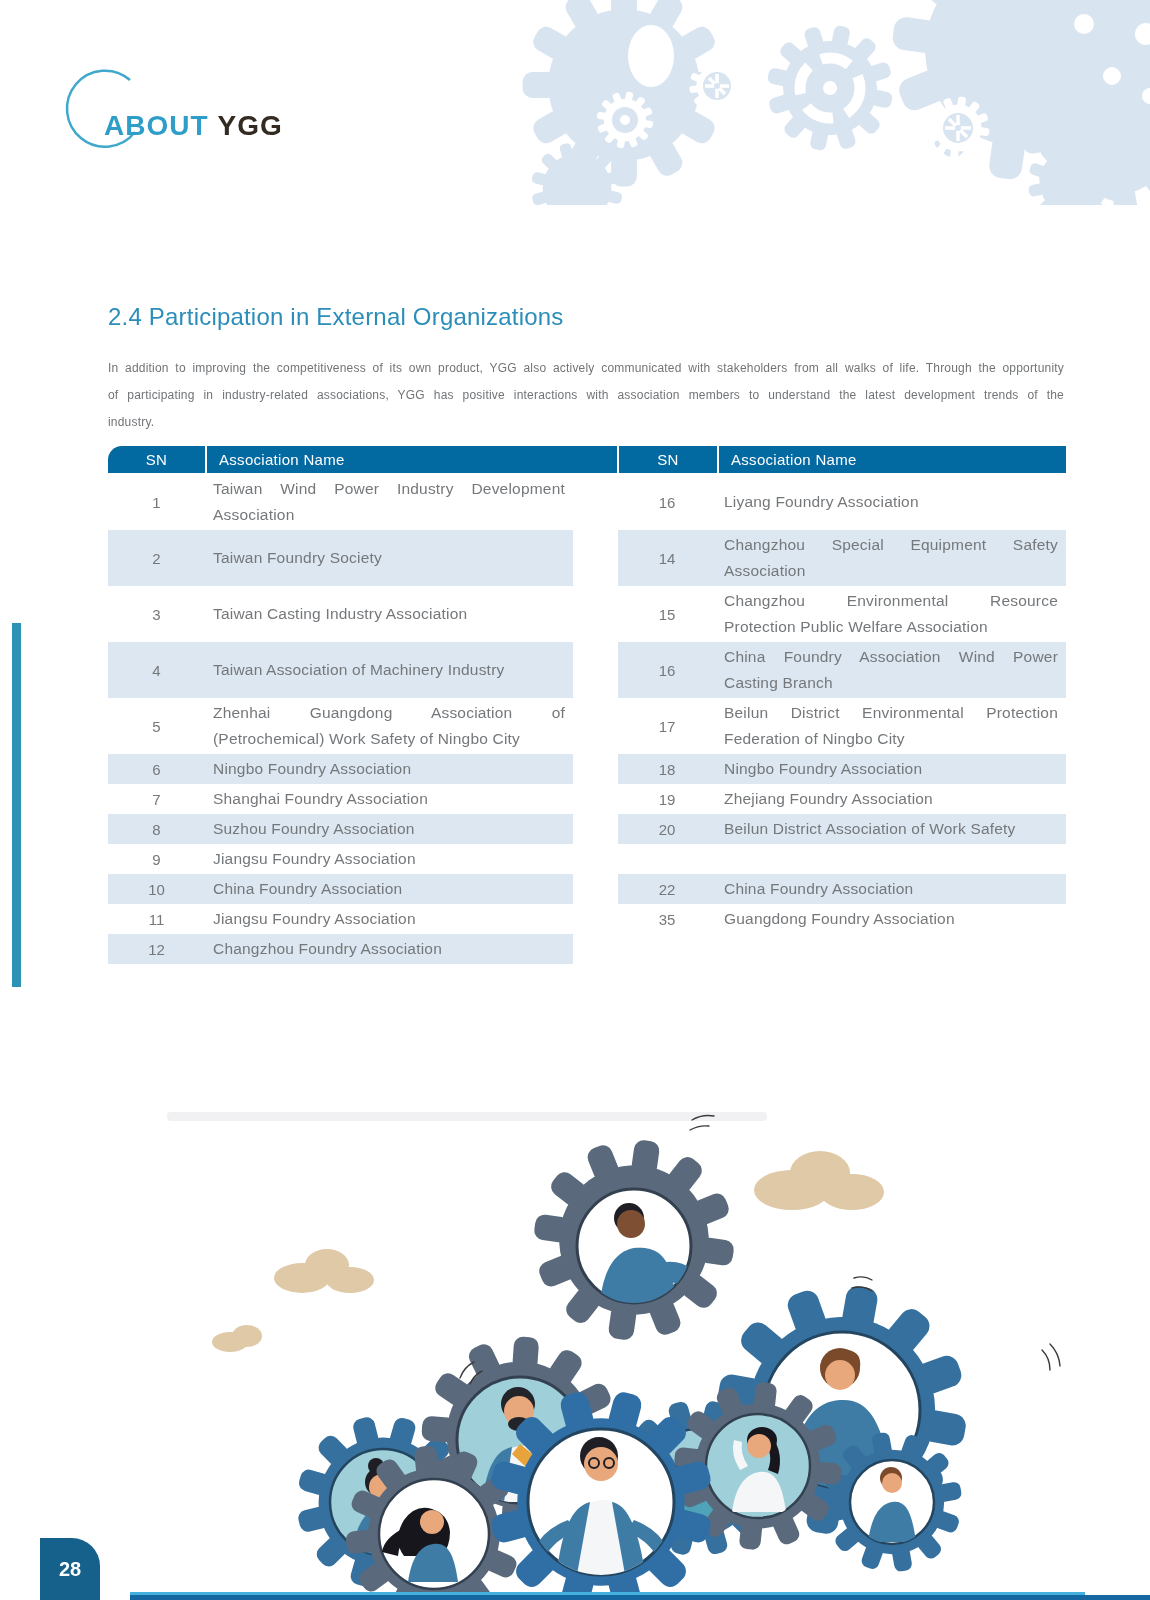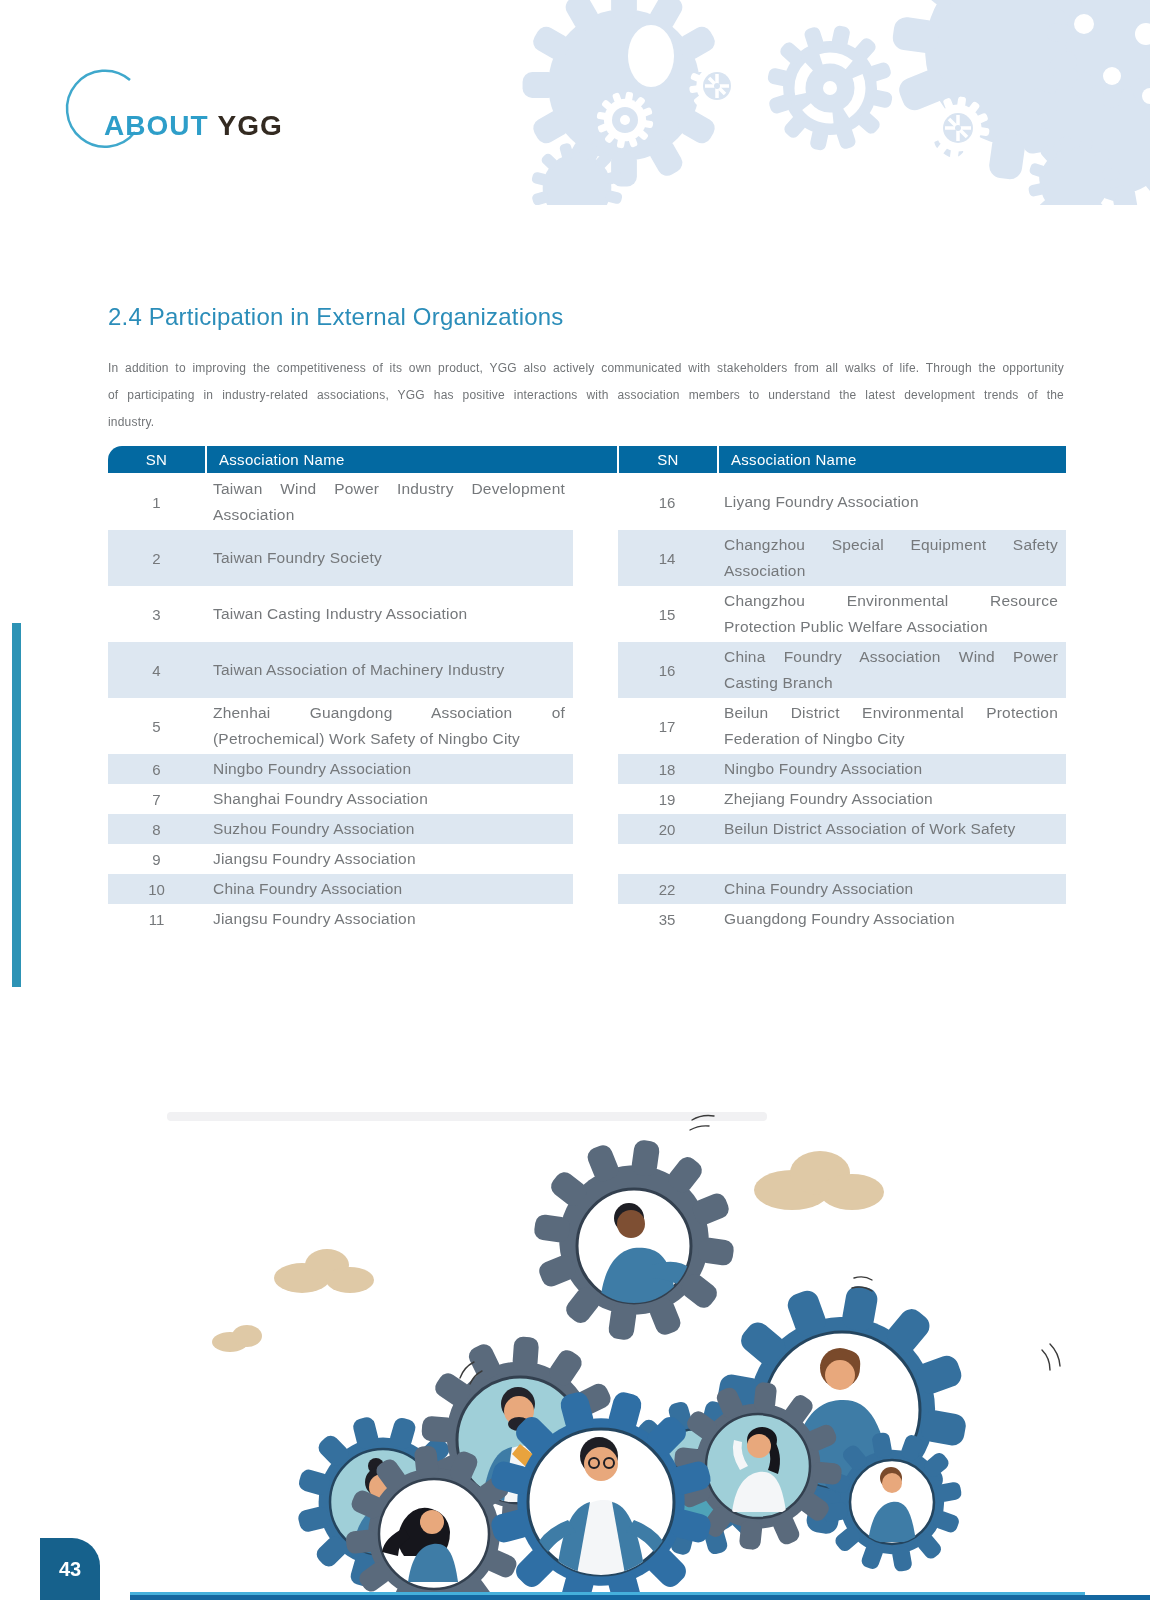--- a/index.html
+++ b/index.html
@@ -288,20 +288,26 @@
           </div>
         <div class="row-gap"></div>
         <div class="half half-right">
             <div class="sn">35</div>
             <div class="name">
               <span>Guangdong Foundry Association</span>
             </div>
           </div>
       </div>
       <div class="t-row no-right">
+        <div class="half half-left">
+            <div class="sn">12</div>
+            <div class="name">
+              <span>Changzhou Foundry Association</span>
+            </div>
+          </div>
         <div class="row-gap"></div>
         <div class="half half-right">
             <div class="sn"></div>
             <div class="name">
               <span></span>
             </div>
           </div>
       </div>
     </div>
   </div>
@@ -468,18 +474,18 @@
         <path d="M318,334 q4,-9 12,-13"></path>
       <path d="M700,238 q11,-3 20,3"></path>
         <path d="M702,228 q10,-3 18,2"></path>
       <path d="M890,300 q8,8 8,20"></path>
         <path d="M898,294 q9,9 10,22"></path>
     </g>
   </svg>
 
   <div class="teal-bar"></div>
   <div class="page-badge">
-    <span>43</span>
+    <span>28</span>
   </div>
   <div class="foot-cyan"></div>
   <div class="foot-dark"></div>
 
 </div>
 
 </body></html>

